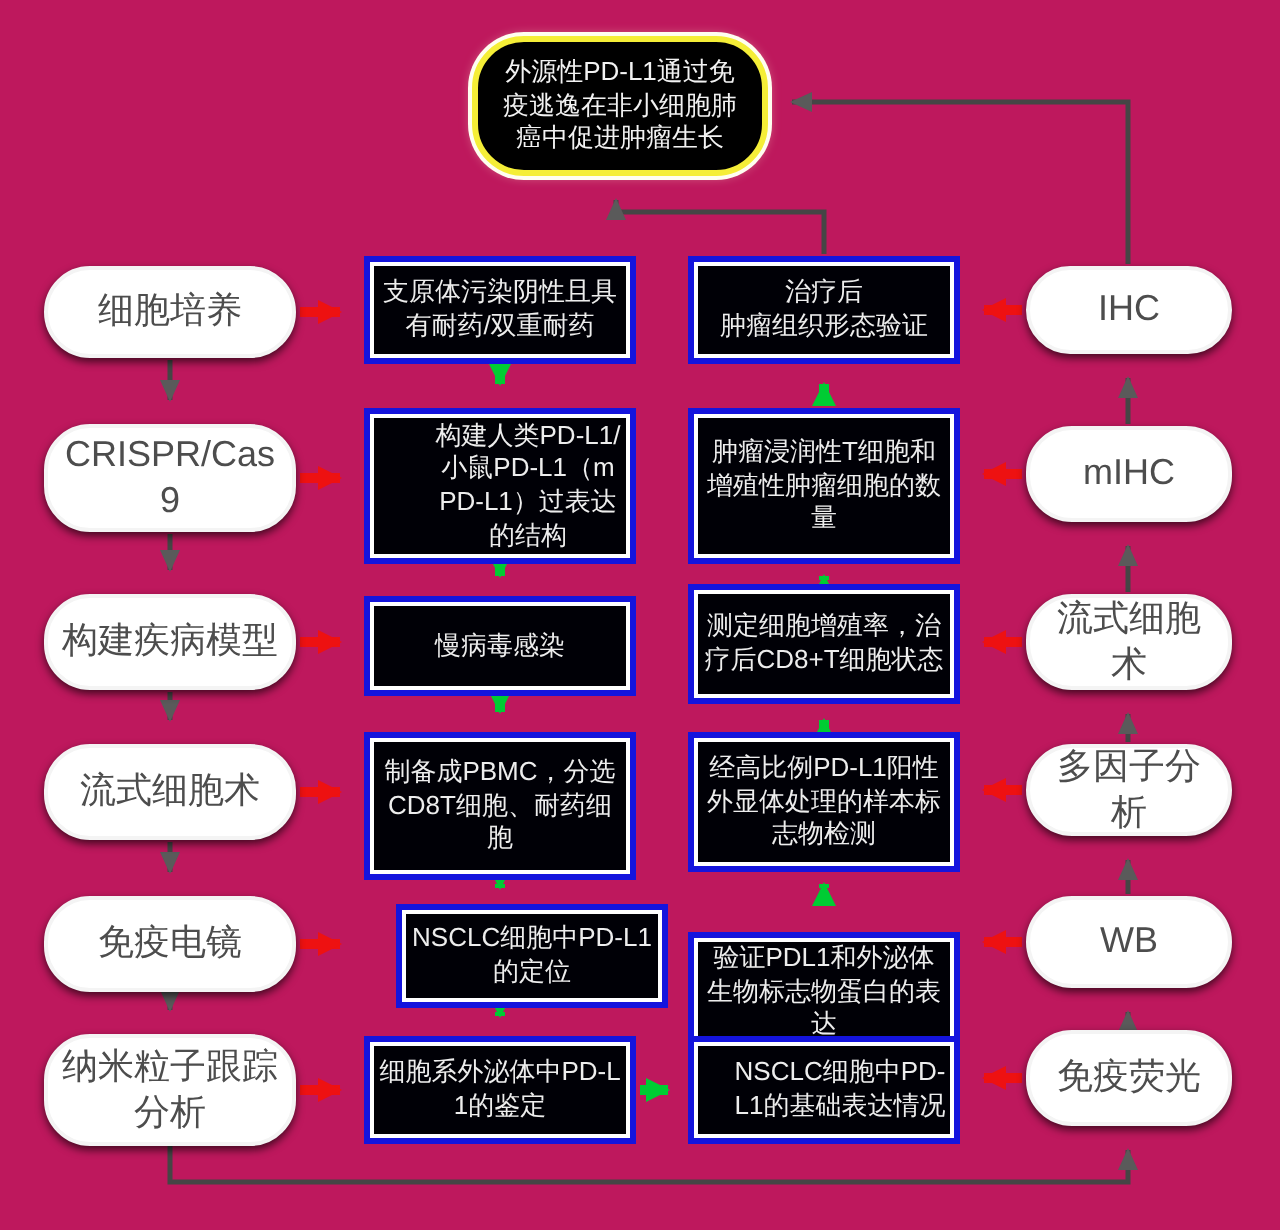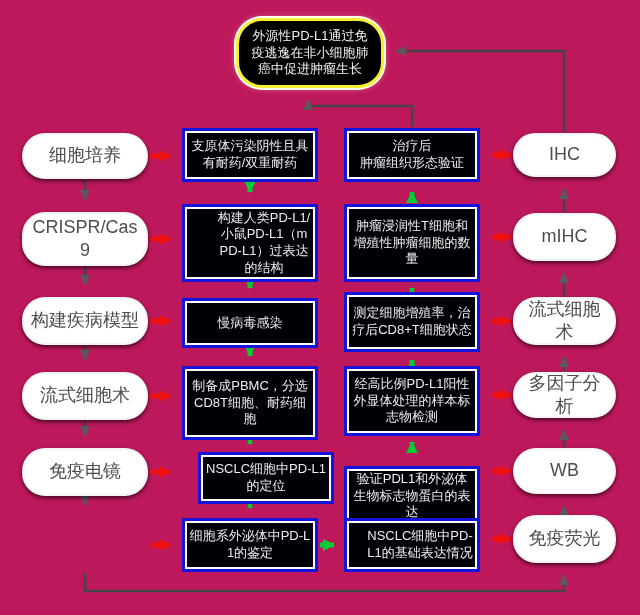--- a/index.html
+++ b/index.html
@@ -134,20 +134,21 @@
     </g>
   </svg>
 
   <div class="node title-box ttl">外源性PD-L1通过免疫逃逸在非小细胞肺癌中促进肿瘤生长</div>
 
   <div class="node pill c1r1">细胞培养</div>
   <div class="node pill c1r2">CRISPR/Cas9</div>
   <div class="node pill c1r3">构建疾病模型</div>
   <div class="node pill c1r4">流式细胞术</div>
   <div class="node pill c1r5">免疫电镜</div>
+  <div class="node pill c1r6">纳米粒子跟踪分析</div>
 
   <div class="node bluebox c2r1">支原体污染阴性且具有耐药/双重耐药</div>
   <div class="node bluebox c2r2">构建人类PD-L1/小鼠PD-L1（mPD-L1）过表达的结构</div>
   <div class="node bluebox c2r3">慢病毒感染</div>
   <div class="node bluebox c2r4">制备成PBMC，分选CD8T细胞、耐药细胞</div>
   <div class="node bluebox c2r5">NSCLC细胞中PD-L1的定位</div>
   <div class="node bluebox c2r6">细胞系外泌体中PD-L1的鉴定</div>
 
   <div class="node bluebox c3r1">治疗后
 肿瘤组织形态验证</div>

